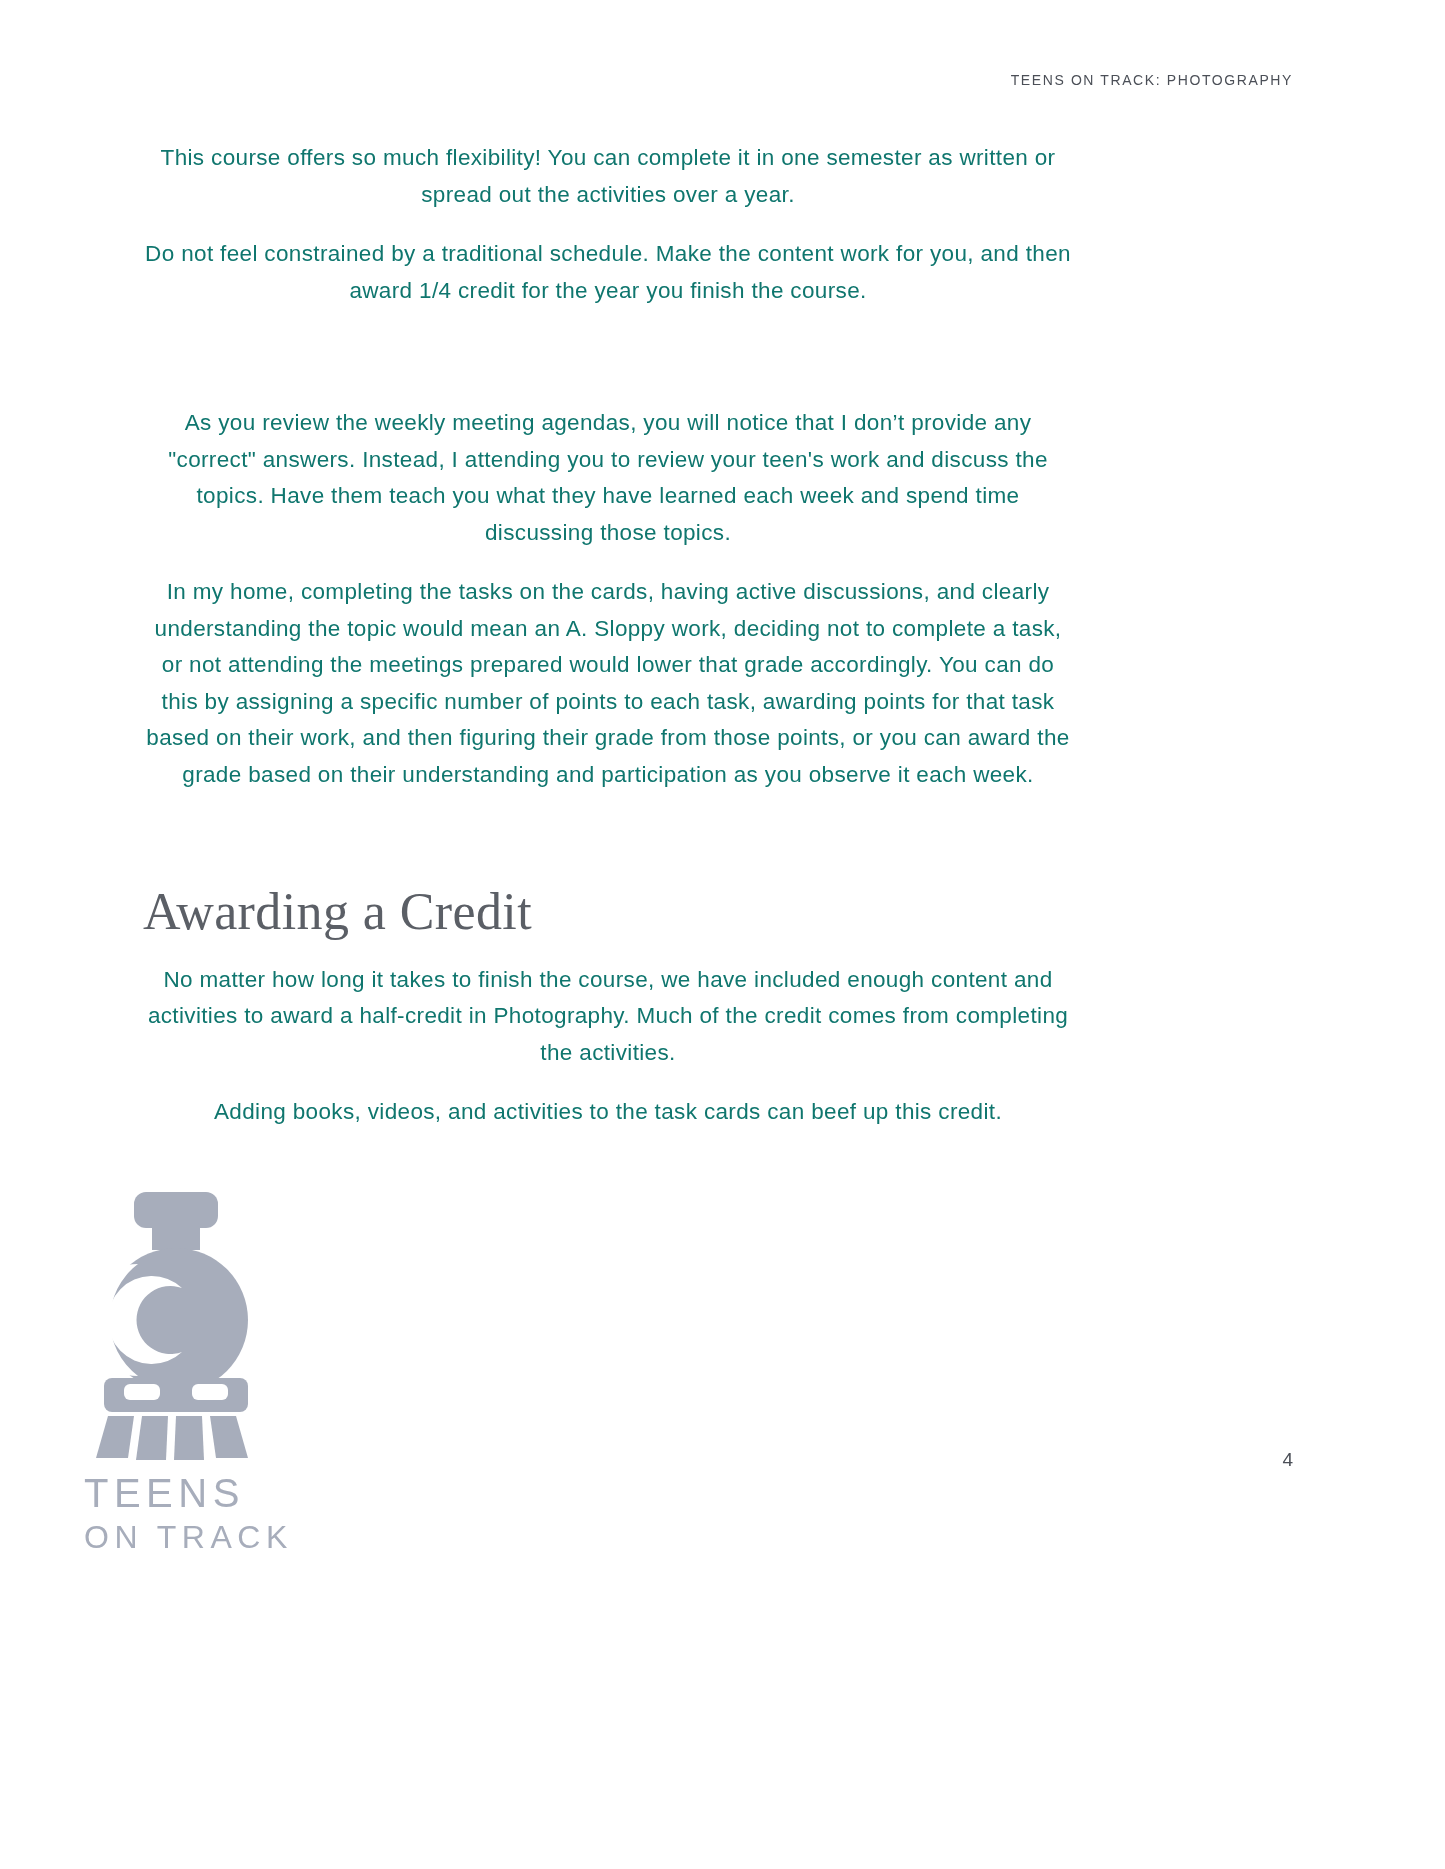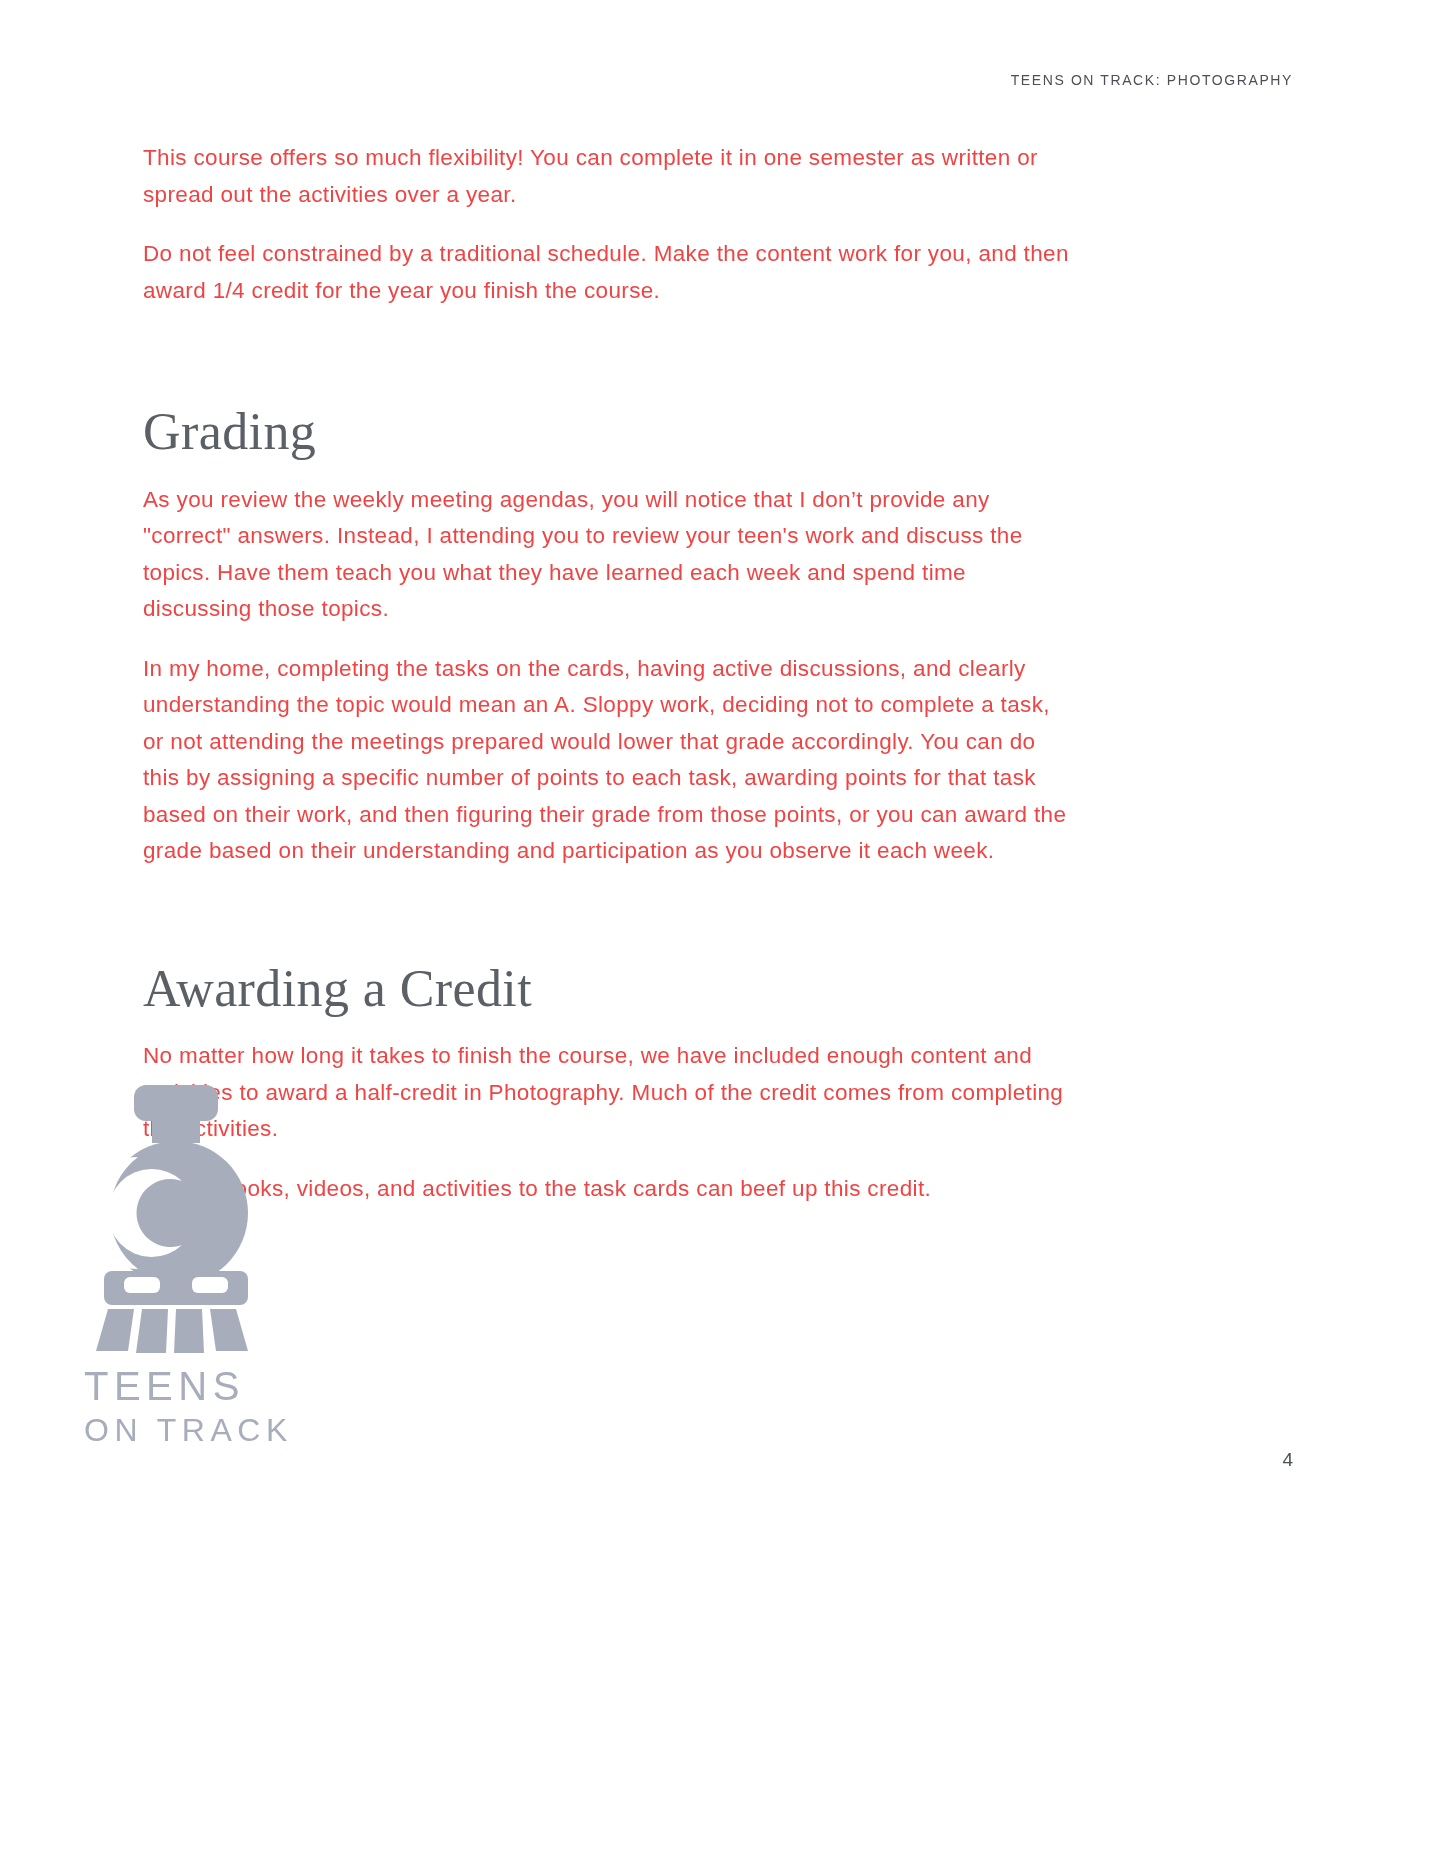--- a/index.html
+++ b/index.html
@@ -44,36 +44,36 @@
     color: #5b5f66;
     font-size: 52px;
     line-height: 1.05;
     margin: 0 0 22px 0;
     letter-spacing: 0.4px;
   }
 
   p.body-par {
     font-family: "Liberation Sans", sans-serif;
     font-weight: 300;
-    color: #ef4444;
+    color: #0f766e;
     font-size: 22.5px;
     line-height: 36.5px;
     letter-spacing: 0.35px;
     margin: 0 0 23px 0;
-    text-align: left;
+    text-align: center;
   }
   p.body-par:last-child { margin-bottom: 0; }
   .gap-lg { height: 96px; }
   .gap-md { height: 92px; }
 
   
   .logo-block {
     position: absolute;
     left: 78px;
-    top: 1085px;
+    top: 1192px;
     width: 230px;
   }
   .logo-mark {
     width: 180px;
     height: 268px;
     display: block;
     margin-left: 8px;
   }
   .wordmark {
     margin-top: 10px;
@@ -116,21 +116,20 @@
   <div class="content">
 
     <section>
       <p class="body-par">This course offers so much flexibility! You can complete it in one semester as written or spread out the activities over a year.</p>
       <p class="body-par">Do not feel constrained by a traditional schedule. Make the content work for you, and then award 1/4 credit for the year you finish the course.</p>
     </section>
 
     <div class="gap-lg"></div>
 
     <section>
-      <h1 class="section-title">Grading</h1>
       <p class="body-par">As you review the weekly meeting agendas, you will notice that I don’t provide any "correct" answers. Instead, I attending you to review your teen's work and discuss the topics. Have them teach you what they have learned each week and spend time discussing those topics.</p>
       <p class="body-par">In my home, completing the tasks on the cards, having active discussions, and clearly understanding the topic would mean an A. Sloppy work, deciding not to complete a task, or not attending the meetings prepared would lower that grade accordingly. You can do this by assigning a specific number of points to each task, awarding points for that task based on their work, and then figuring their grade from those points, or you can award the grade based on their understanding and participation as you observe it each week.</p>
     </section>
 
     <div class="gap-md"></div>
 
     <section>
       <h1 class="section-title">Awarding a Credit</h1>
       <p class="body-par">No matter how long it takes to finish the course, we have included enough content and activities to award a half-credit in Photography. Much of the credit comes from completing the activities.</p>
       <p class="body-par">Adding books, videos, and activities to the task cards can beef up this credit.</p>

